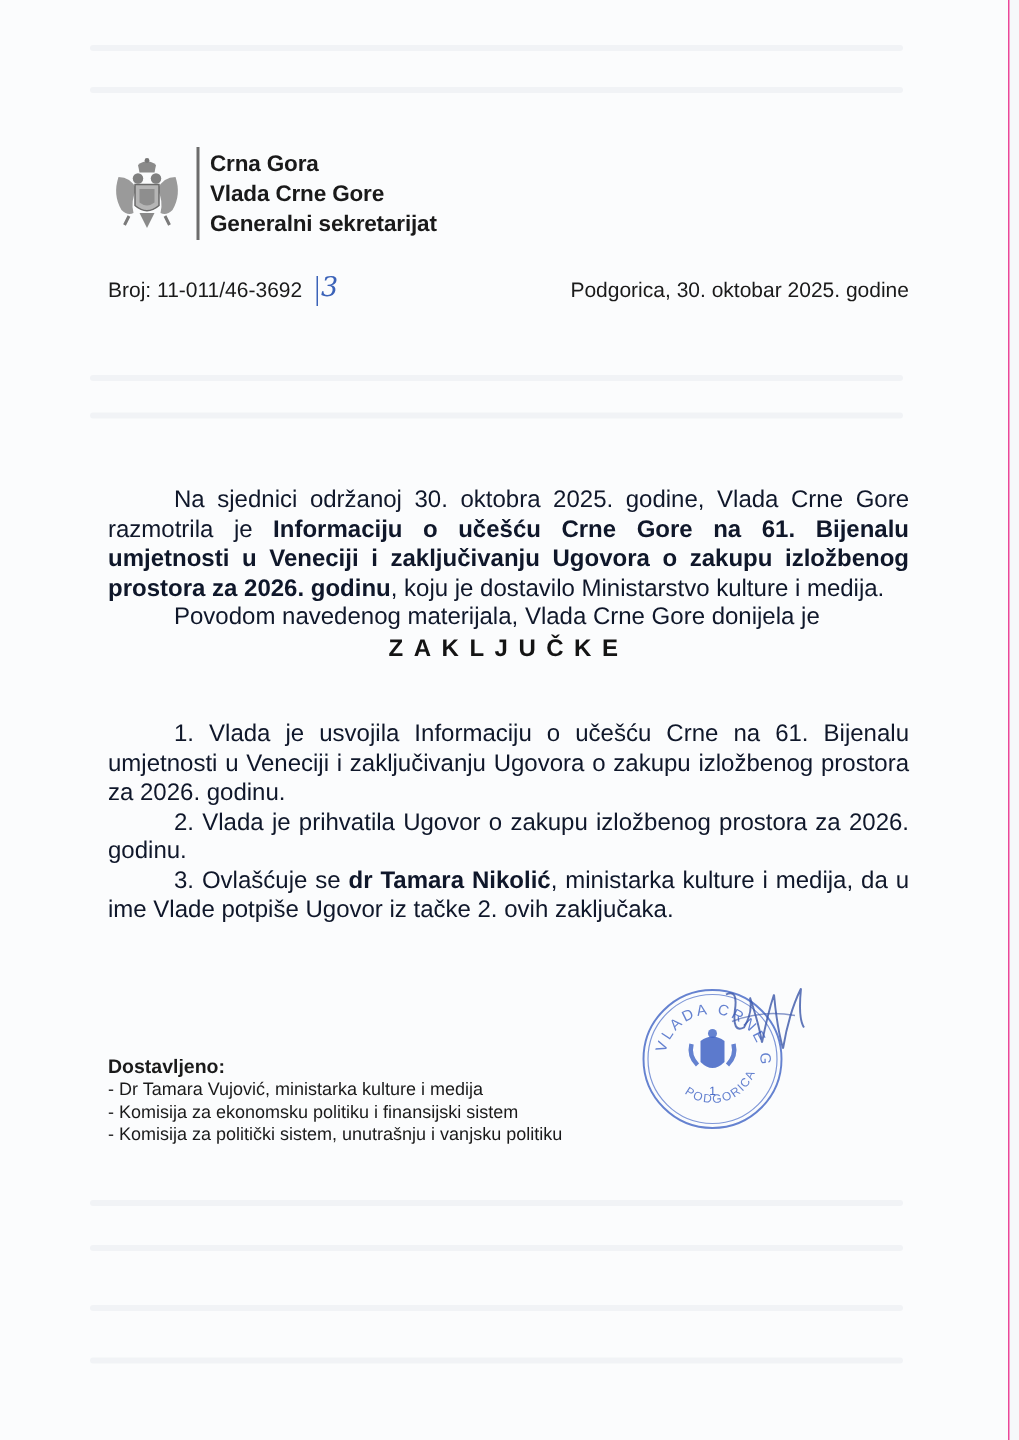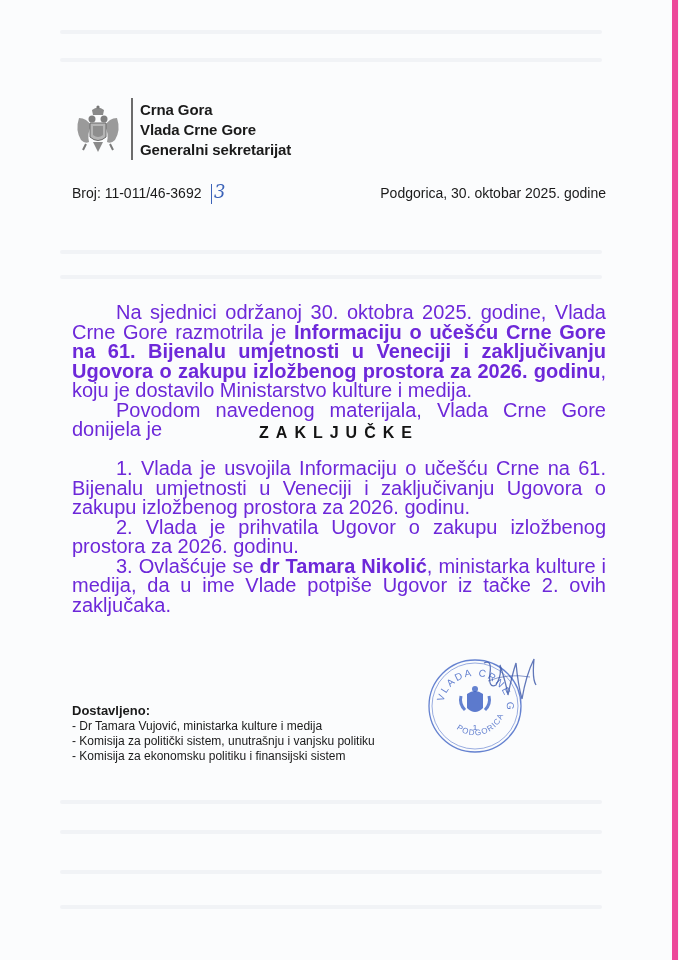--- a/index.html
+++ b/index.html
@@ -14,21 +14,21 @@
       color: #141414;
       position: relative;
       overflow: hidden;
     }
     .page {
       position: absolute;
       left: 0; top: 0;
       width: 672px;
       height: 960px;
       background: #fbfcfd;
-      border-right: 6px solid #ec4899;
+      border-right: 1px solid #ec4899;
     }
     
     .bleed {
       position: absolute;
       left: 60px; right: 70px;
       height: 4px;
       background: #f1f3f6;
       border-radius: 2px;
     }
 
@@ -91,25 +91,26 @@
       height: 20px;
       background: #3b62b8;
     }
     .ref-date { position: absolute; right: 0; top: 0; }
 
     
     .body-text {
       position: absolute;
       left: 72px;
       width: 534px;
-      font-size: 20px;
+      font-size: 16px;
       line-height: 19.5px;
-      color: #6d28d9;
+      color: #0f172a;
       text-align: justify;
       text-align-last: left;
+      margin-top: 21px;
     }
     .intro { top: 303px; }
     .para {
       text-indent: 44px;
       margin: 0;
     }
     .para b { font-weight: bold; }
     .intro2 { margin-top: 0; }
 
     .title {
@@ -253,17 +254,17 @@
 
   <svg class="signature-scribble" viewBox="0 0 70 60">
     <path d="M6 8 Q14 4 12 18 Q10 34 18 30 Q24 20 22 10 Q28 28 30 40 Q34 20 38 8 Q40 30 44 44 Q48 20 56 4 Q54 24 58 30" fill="none" stroke="#3a55a8" stroke-width="1.3" opacity="0.8"></path>
     <path d="M10 26 Q30 18 52 22" fill="none" stroke="#3a55a8" stroke-width="1" opacity="0.6"></path>
   </svg>
 
 
   <div class="delivered">
     <div class="label">Dostavljeno:</div>
     <div>- Dr Tamara Vujović, ministarka kulture i medija</div>
+    <div>- Komisija za ekonomsku politiku i finansijski sistem</div>
     <div>- Komisija za politički sistem, unutrašnju i vanjsku politiku</div>
-    <div>- Komisija za ekonomsku politiku i finansijski sistem</div>
   </div>
 
 </div>
 
 </body></html>

